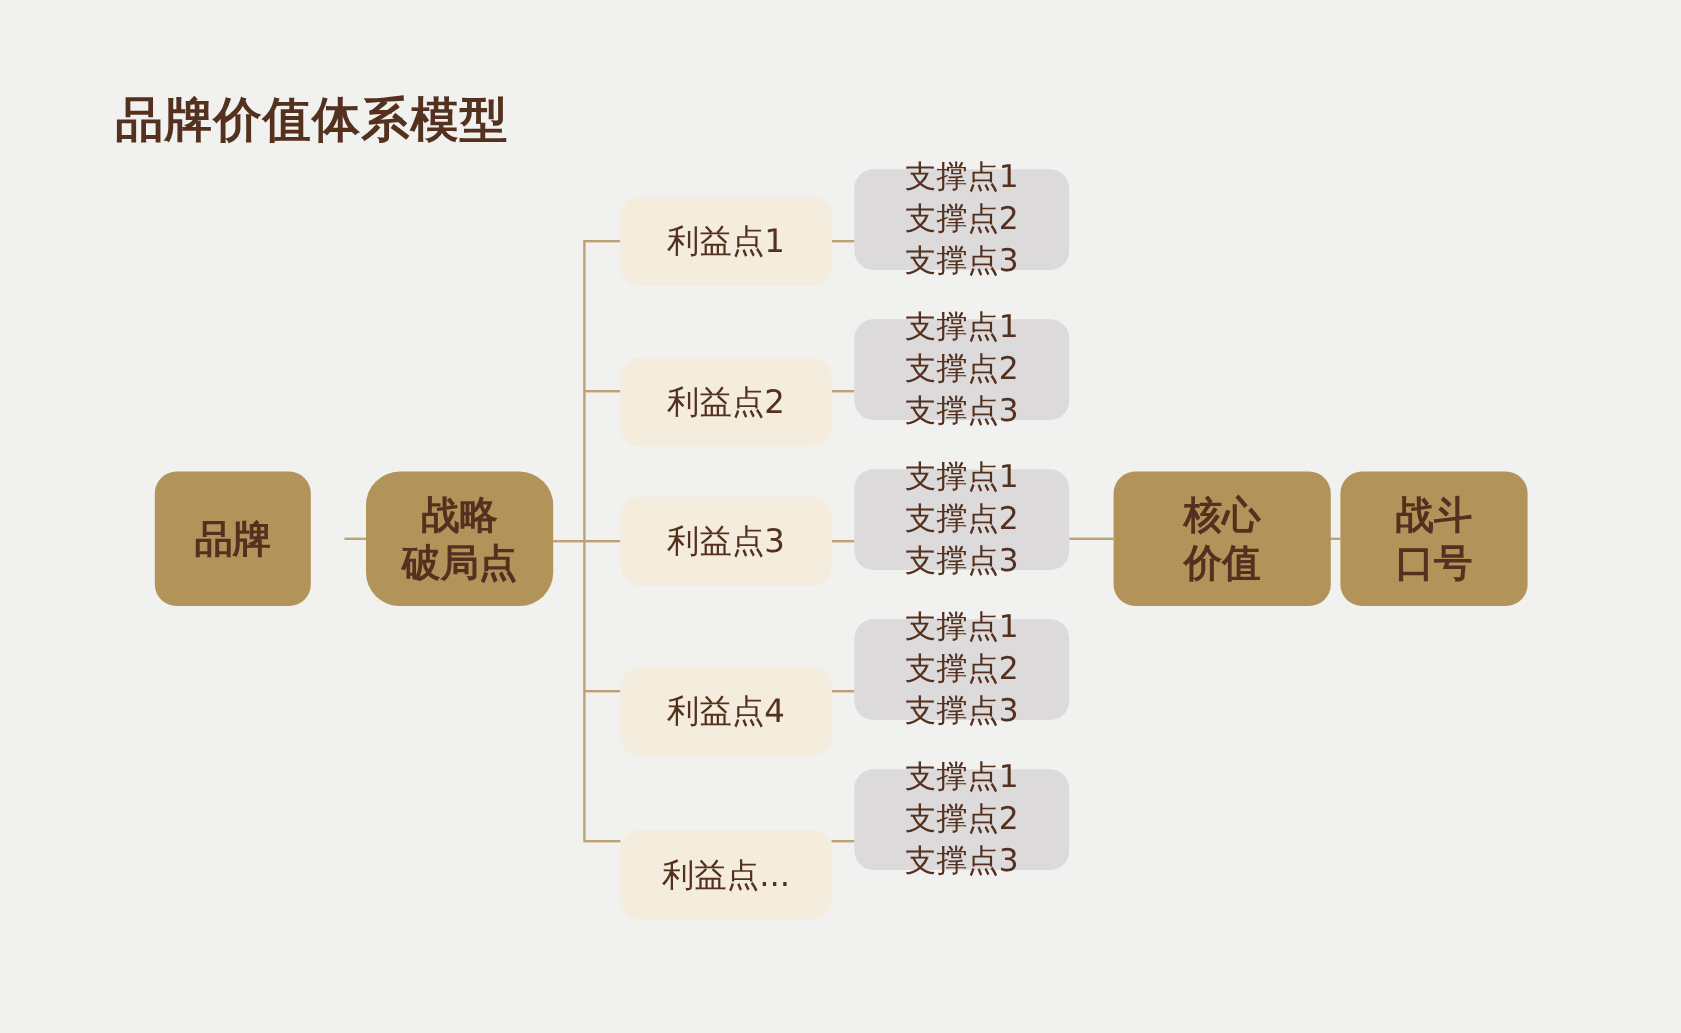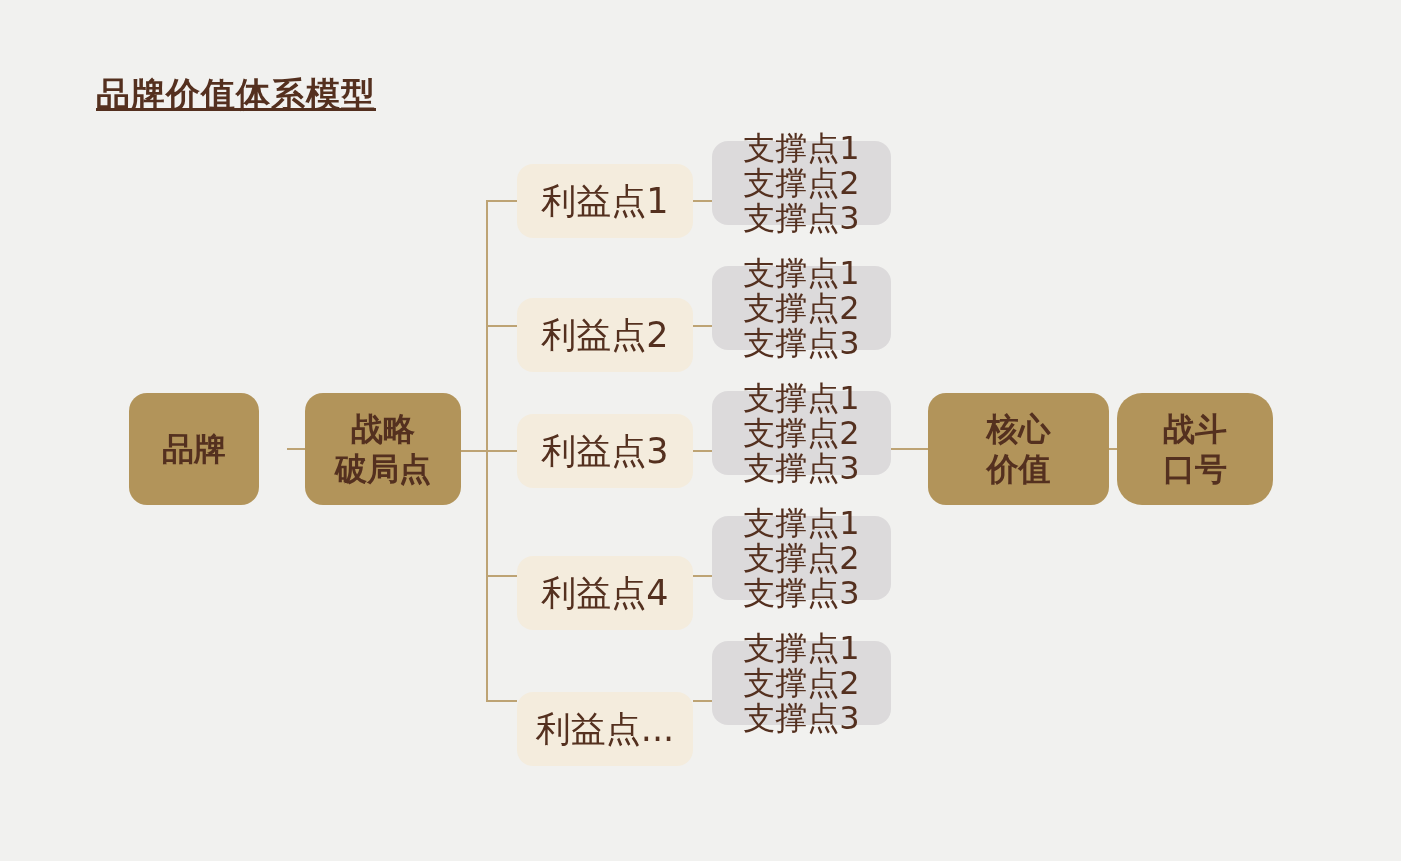--- a/index.html
+++ b/index.html
@@ -9,44 +9,44 @@
   * { box-sizing:border-box; margin:0; padding:0; }
   html,body { background:var(--background); }
   .canvas {
     position:relative; width:1401px; height:861px; overflow:hidden;
     background:var(--background);
     font-family:"DejaVu Sans","Liberation Sans",sans-serif;
     color:var(--text);
   }
   .title {
     position:absolute; left:96px; top:72px;
-    font-size:34px; font-weight:700; letter-spacing:1px;text-decoration:underline;
+    font-size:40px; font-weight:700; letter-spacing:1px;
   }
   .node {
     position:absolute; display:flex; flex-direction:column;
     align-items:center; justify-content:center; text-align:center;
   }
   .gold {
     background:var(--gold); border-radius:18px;
     top:393px; height:112px;
     font-size:32px; font-weight:700; line-height:40px;
   }
   .gold.brand   { left:129px;  width:130px; }
-  .gold.strategy{ left:305px;  width:156px; }
+  .gold.strategy{ left:305px;  width:156px;border-radius:28px; }
   .gold.core    { left:928px;  width:181px; }
-  .gold.slogan  { left:1117px; width:156px;border-radius:25px; }
+  .gold.slogan  { left:1117px; width:156px; }
   .cream {
     background:var(--cream); border-radius:16px;
     left:517px; width:176px; height:74px;
-    font-size:35px; font-weight:500;
+    font-size:27px; font-weight:500;
   }
   .grayb {
     background:var(--gray); border-radius:16px;
     left:712px; width:179px; height:84px;
-    font-size:32px; font-weight:500; line-height:35px;
+    font-size:26px; font-weight:500; line-height:35px;
   }
   .r1 .cream{top:164px} .r1 .grayb{top:141px}
   .r2 .cream{top:298px} .r2 .grayb{top:266px}
   .r3 .cream{top:414px} .r3 .grayb{top:391px}
   .r4 .cream{top:556px} .r4 .grayb{top:516px}
   .r5 .cream{top:692px} .r5 .grayb{top:641px}
   .hline { position:absolute; height:2px; background:var(--line); }
   .vline { position:absolute; width:2px;  background:var(--line); }
   .ln-brand-strategy { left:287px; top:448px; width:18px; }
   .ln-strategy-row3  { left:461px; top:450px; width:56px; }

